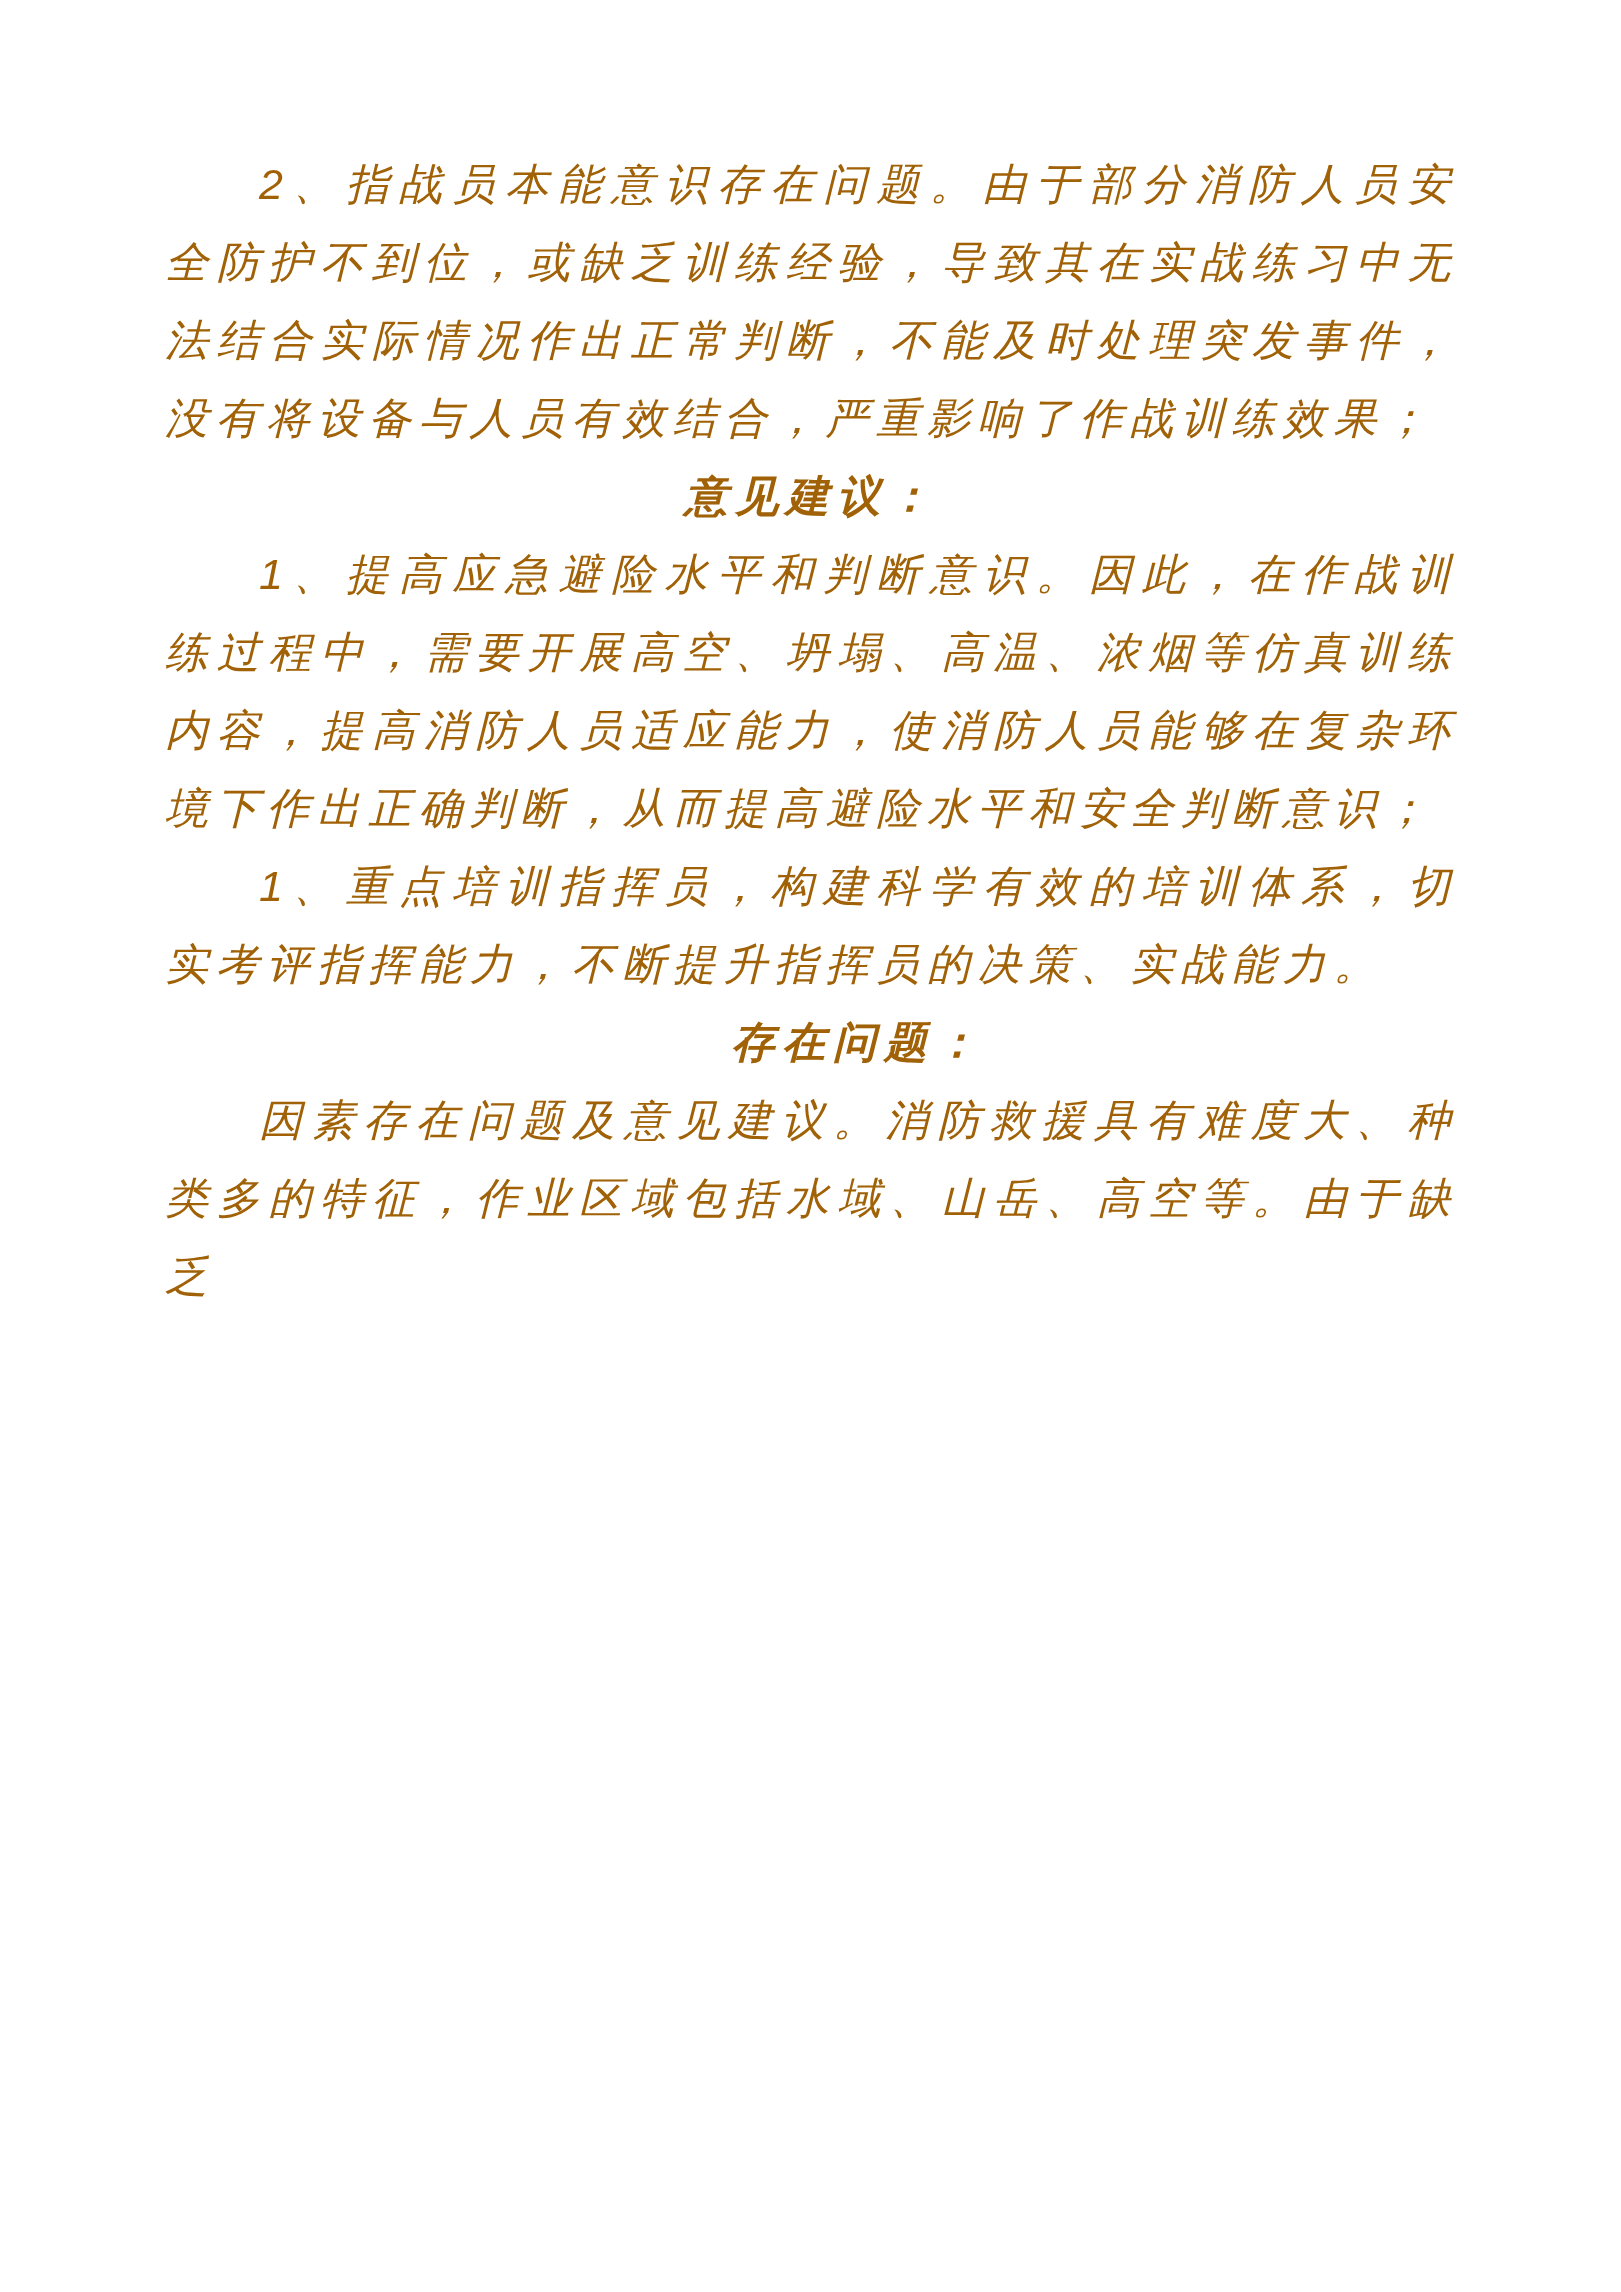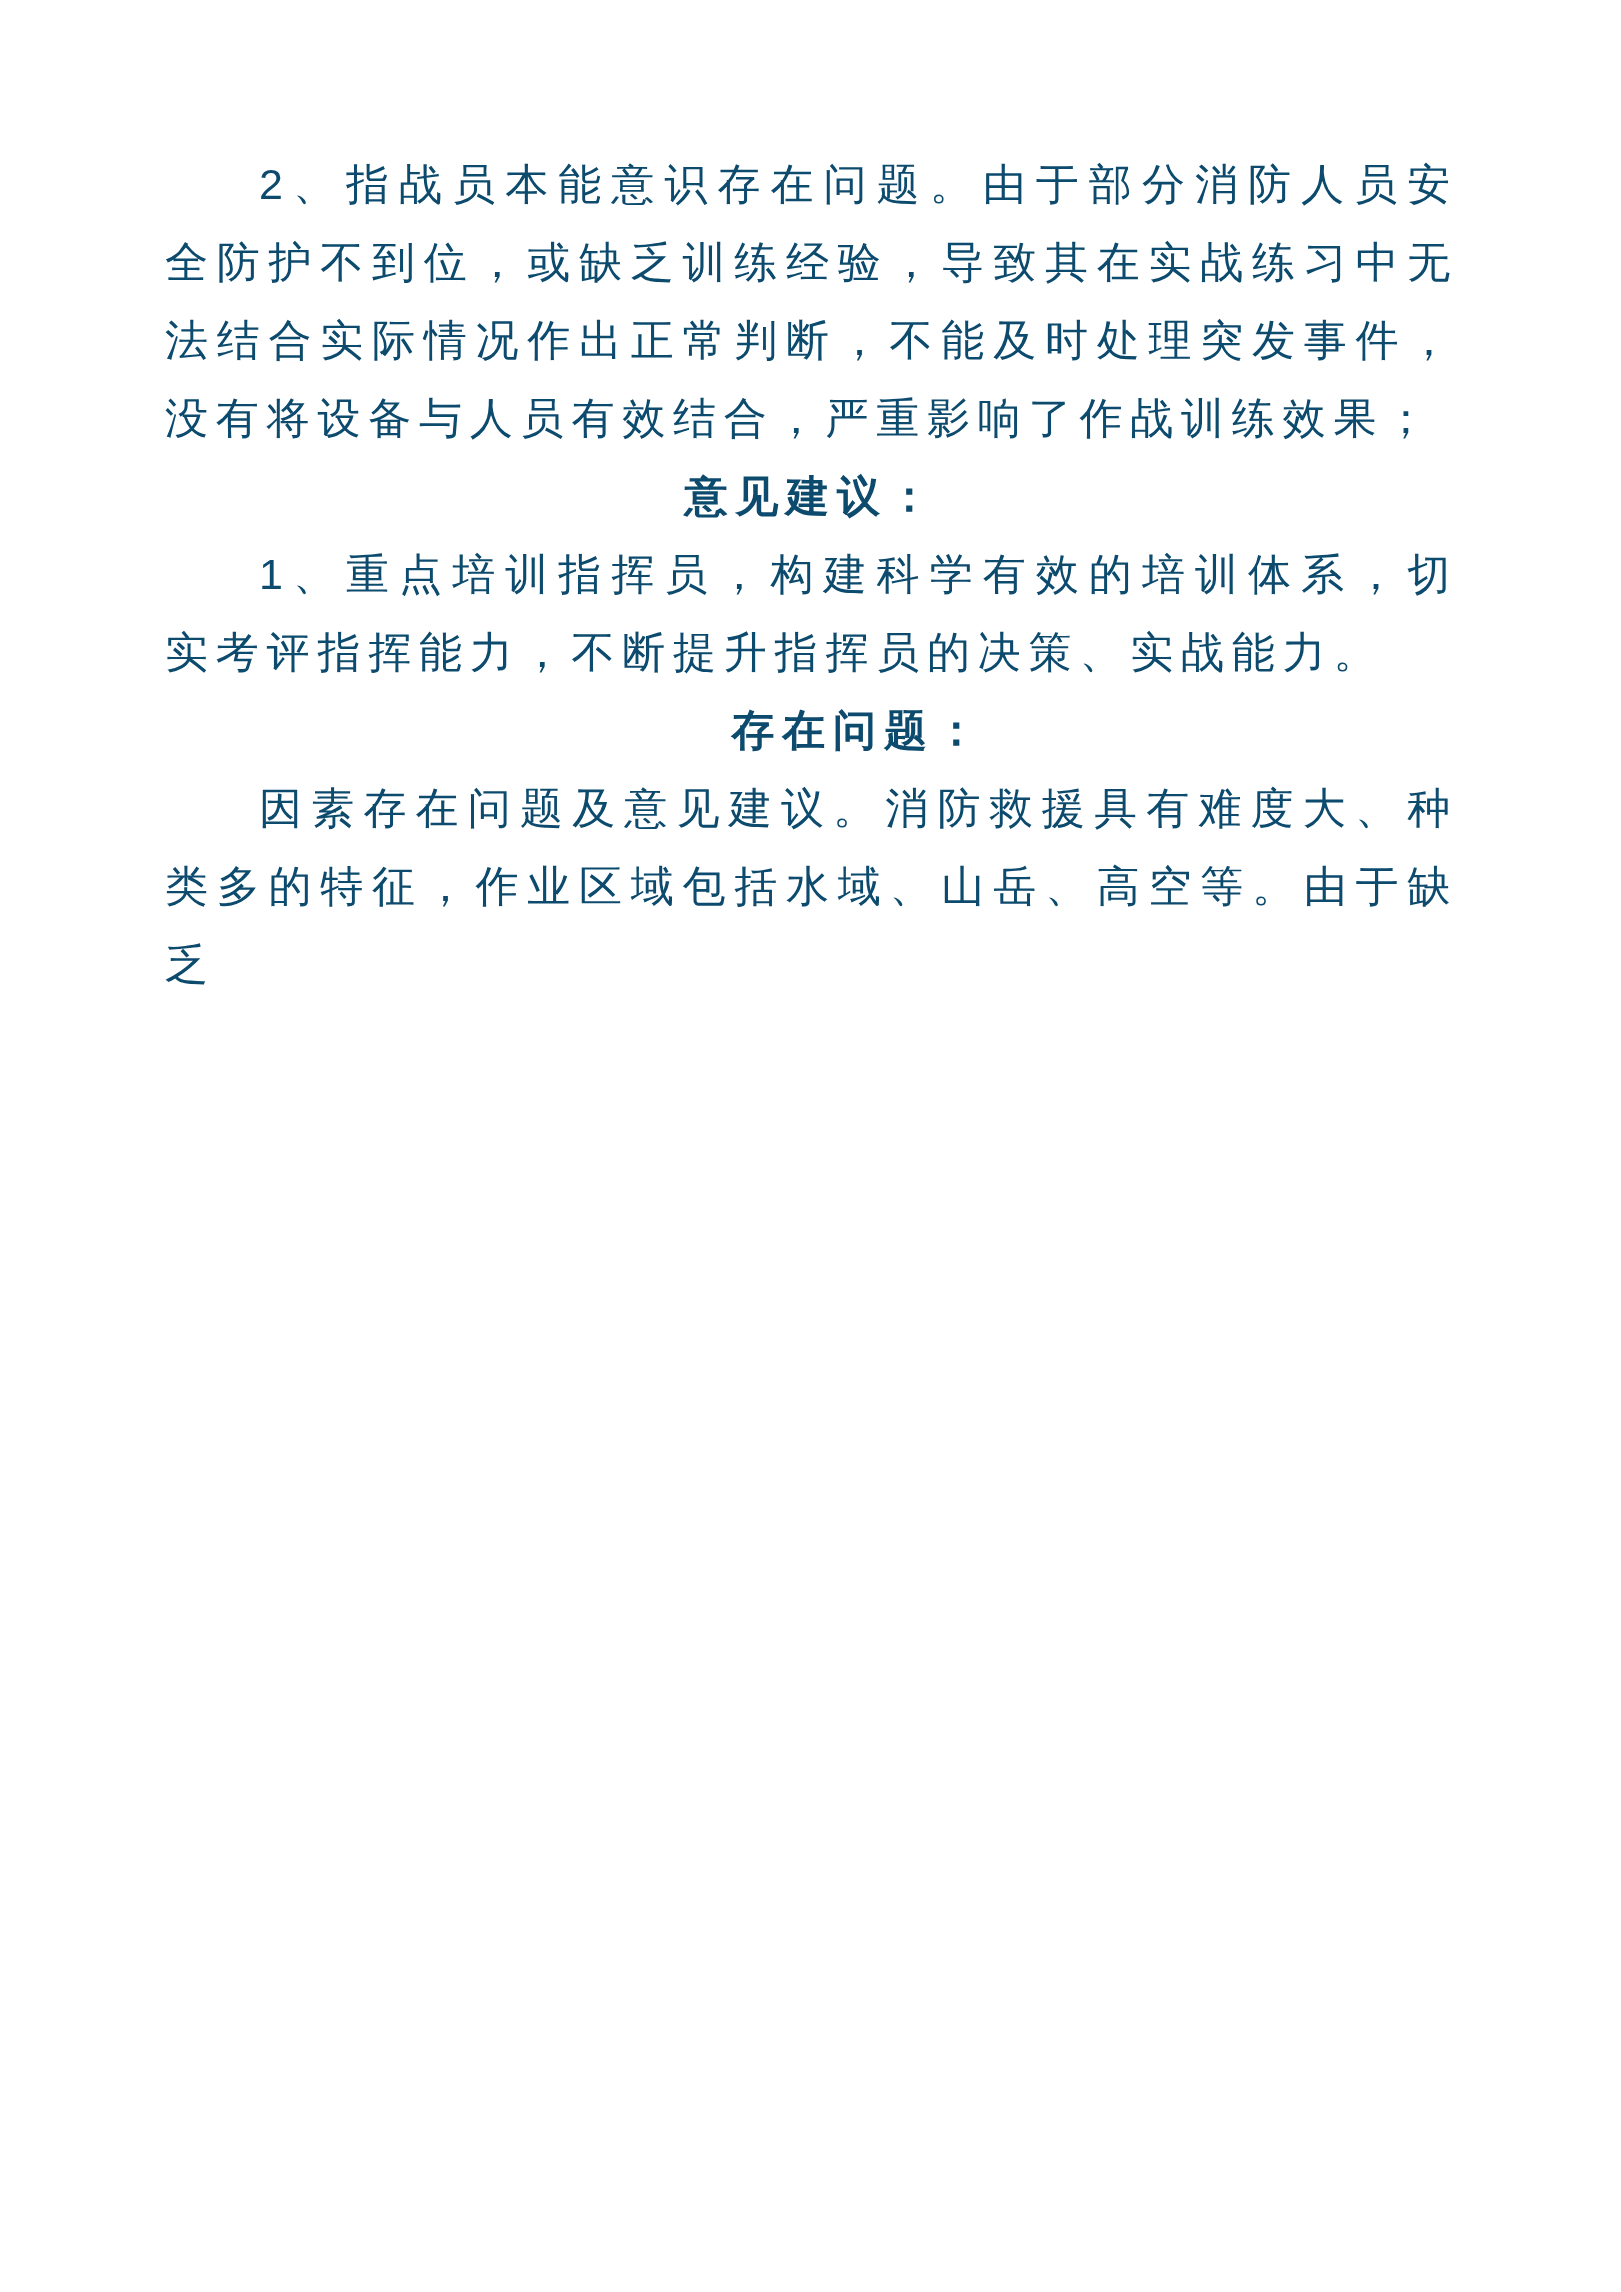--- a/index.html
+++ b/index.html
@@ -22,36 +22,38 @@
   .doc {
     width: 100%;
   }
   .doc p {
     margin: 0;
     padding: 0;
     font-size: 43px;
     line-height: 78px;
     letter-spacing: 7.8px;
     text-align: justify;
-    color: #0c4a6e;
+    color: #a16207;
     font-weight: 400;
+    font-style: italic;
   }
   .doc p.indent {
     text-indent: 94px;
   }
   .doc p.heading {
     font-weight: 700;
     text-align: center;
   }
 </style>
 </head>
 <body>
 
 <div class="page">
   <div class="doc">
       <p class=" indent">2、指战员本能意识存在问题。由于部分消防人员安全防护不到位，或缺乏训练经验，导致其在实战练习中无法结合实际情况作出正常判断，不能及时处理突发事件，没有将设备与人员有效结合，严重影响了作战训练效果；</p>
       <p class="heading">意见建议：</p>
+      <p class=" indent">1、提高应急避险水平和判断意识。因此，在作战训练过程中，需要开展高空、坍塌、高温、浓烟等仿真训练内容，提高消防人员适应能力，使消防人员能够在复杂环境下作出正确判断，从而提高避险水平和安全判断意识；</p>
       <p class=" indent">1、重点培训指挥员，构建科学有效的培训体系，切实考评指挥能力，不断提升指挥员的决策、实战能力。</p>
       <p class="heading indent">存在问题：</p>
       <p class=" indent">因素存在问题及意见建议。消防救援具有难度大、种类多的特征，作业区域包括水域、山岳、高空等。由于缺乏</p>
     </div>
 </div>
 
 
 </body></html>

